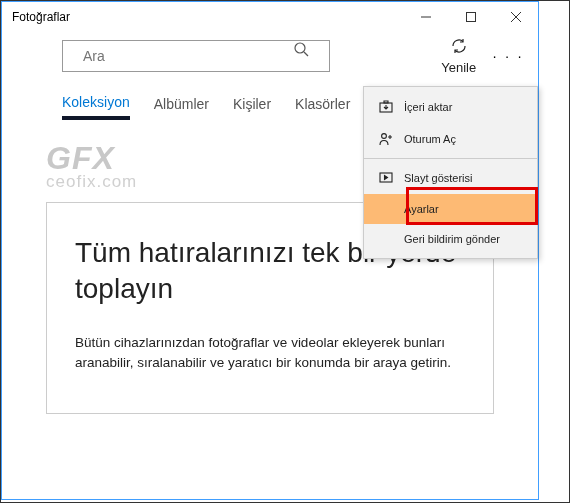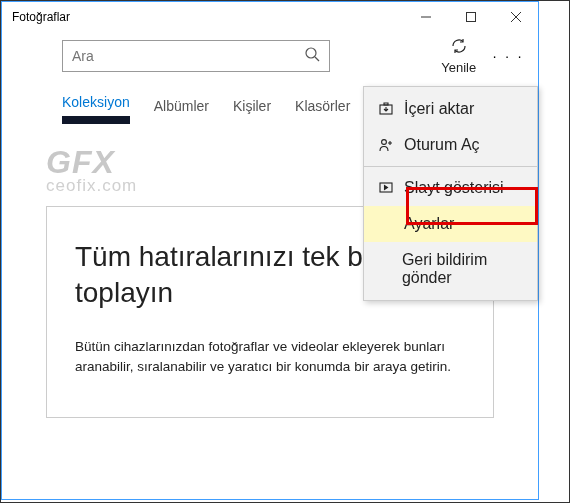--- a/index.html
+++ b/index.html
@@ -7,44 +7,44 @@
   .window { width: 538px; height: 499px; border: 1px solid #409eff; background: #fff; position: relative; margin:0;}
   .outer {border:1px solid #333; width:570px; height:503px;}
 
   .titlebar { height: 30px; display: flex; align-items: center; justify-content: space-between; padding-left: 10px; }
   .titlebar .title { font-size: 12px; color: #000; }
   .win-controls { display: flex; height: 100%; }
   .win-btn { width: 45px; height: 100%; display: flex; align-items: center; justify-content: center; font-size: 12px; color:#333;}
   .win-btn svg { stroke: #333; }
 
   .toolbar { height: 48px; display: flex; align-items: center; padding: 0 8px 0 60px; gap: 12px; }
-  .searchbox { flex: 0 0 268px; height: 32px; border: 1px solid #999; display: flex; align-items: center; padding: 0 9px; background:#fff; }
+  .searchbox { flex: 0 0 268px; height: 32px; border: 1px solid #999; display: flex; padding: 0 20px; background:#fff; }
   .searchbox input { flex: 1; border: none; outline: none; font-size: 14px; color:#666; background:transparent;}
   .searchbox .icon { color:#555; }
   .tool-actions { display:flex; align-items:center; gap:4px; margin-left:auto;}
   .tool-btn { display:flex; align-items:center; gap:6px; font-size:13px; color:#222; padding:4px 6px;flex-direction:column;}
   .tool-btn .ic { display:inline-flex; }
   .more-btn { padding:4px 6px; font-size:14px; letter-spacing:2px;}
 
   .tabs { display:flex; gap:24px; padding: 14px 0 8px 60px; font-size:14px; align-items:center;}
   .tab { color:#555; padding-bottom:6px;}
-  .tab.active { color:#0078d4; border-bottom:8px solid #0f172a; }
+  .tab.active { color:#0078d4; border-bottom:4px solid #0f172a; }
 
   .content { padding: 0 44px; position:relative;}
   .watermark { text-align:left; color:#ccc; font-size:12px; margin-top:18px; margin-bottom:10px; letter-spacing:1px;}
   .watermark .big { font-size:32px; font-weight:bold; color:#c8c8c8; font-style:italic; line-height:0.8;}
   .watermark .url { font-size:17px; color:#d0d0d0;}
 
   .hero-box { border:1px solid #ccc; padding: 32px 28px 40px; margin-top:0;}
   .hero-title { font-size:28px; font-weight:300; color:#222; line-height:1.3; margin-bottom:26px;}
   .hero-sub { font-size:13.5px; color:#222; line-height:1.45;}
 
   .context-menu { position:absolute; top:84px; right:0px; width:175px; background:#f2f2f2; border:1px solid #ccc; box-shadow:2px 2px 6px rgba(0,0,0,0.2); padding:4px 0;}
-  .menu-item { display:flex; align-items:center; gap:10px; padding:9px 14px; font-size:16px; color:#222;}
-  .menu-item.sel { background:#fef9c3;}
+  .menu-item { display:flex; align-items:center; gap:10px; padding:9px 14px; font-size:11px; color:#222;}
+  .menu-item.sel { background:#fdba74;}
   .menu-sep { height:1px; background:#ccc; margin:3px 0;}
   .menu-item .mic { width:16px; display:inline-flex; justify-content:center;}
   .hl-red { position:absolute; border:3px solid #e00000; top:185px; right:0px; width:132px; height:38px; pointer-events:none;}
 </style>
 </head>
 <body>
 
 <div class="outer">
 <div class="window">
 

